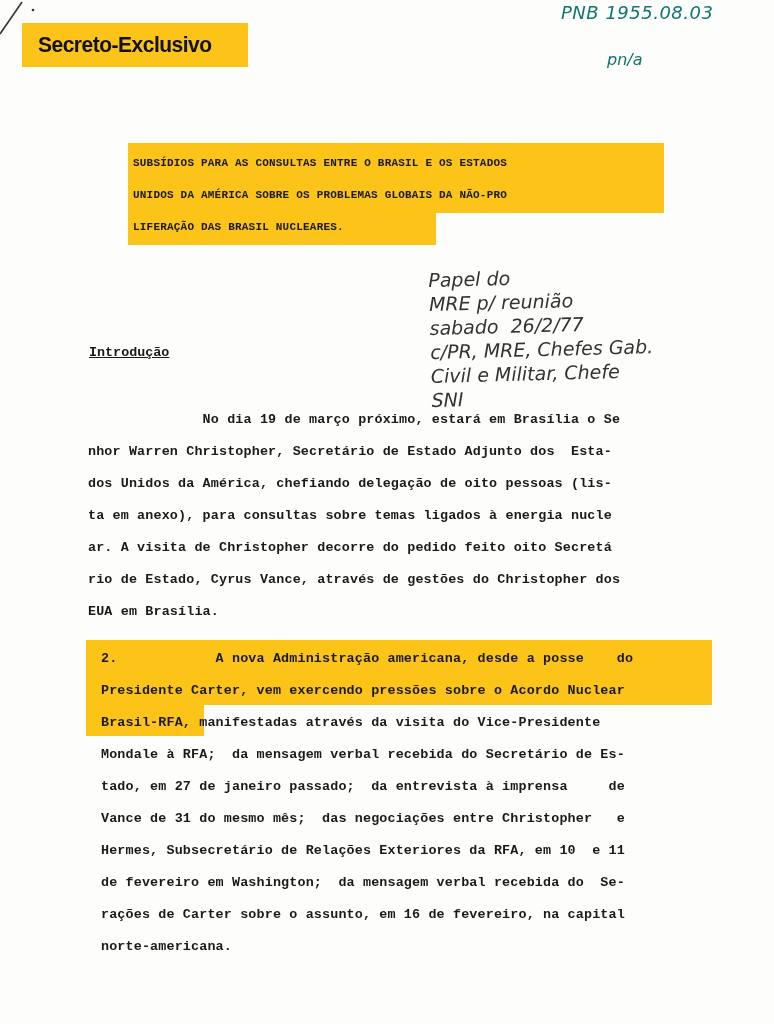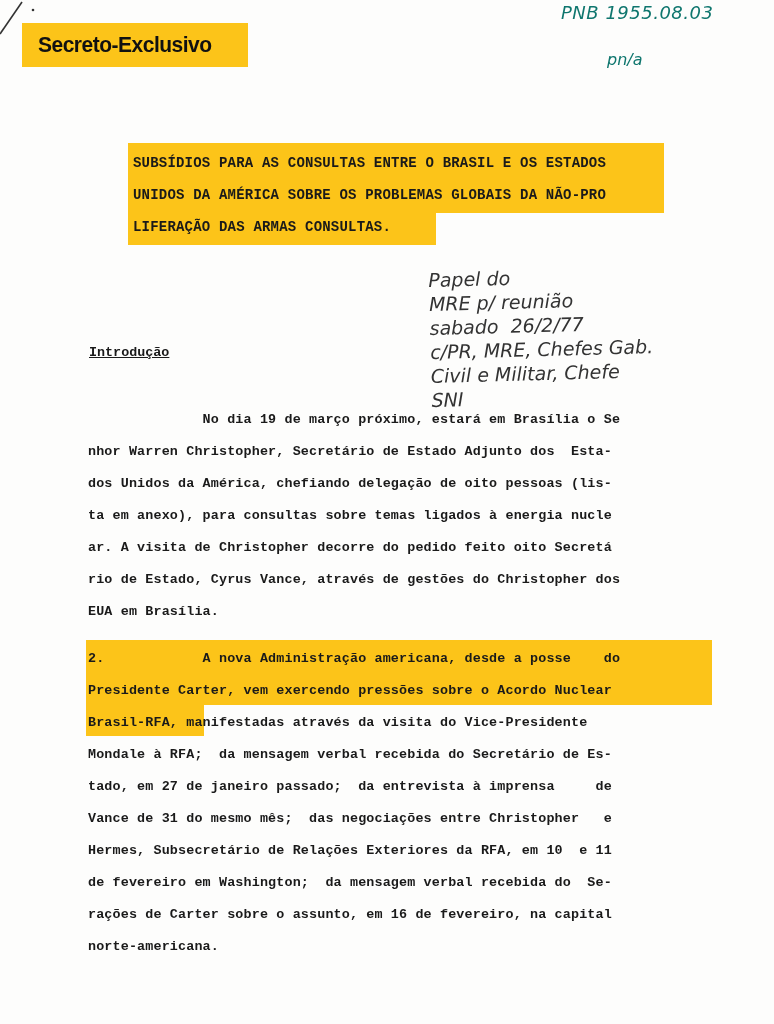--- a/index.html
+++ b/index.html
@@ -10,33 +10,33 @@
   .classification { position: absolute; left: 22px; top: 23px; width: 226px; height: 44px;
         background: #fcc419; display: flex; align-items: center; }
   .classification span { margin-left: 16px; font-family: "Liberation Sans", "DejaVu Sans", sans-serif;
         font-size: 21px; font-weight: bold; color: #111; letter-spacing: -0.5px; transform: scaleY(1.05); }
   .hw { position: absolute; font-family: "DejaVu Sans", sans-serif; font-style: italic;
         color: #0f766e; font-weight: normal; }
   .ref1 { left: 561px; top: 2px; font-size: 18px; letter-spacing: 0.5px; }
   .ref2 { left: 607px; top: 30px; font-size: 16px; margin-top: 20px; }
   .title-hl { position: absolute; background: #fcc419; }
   .title { position: absolute; left: 133px; top: 147px; width: 540px;
-        font-size: 14px; font-weight: bold; line-height: 32px; letter-spacing: 0.2px; }
+        font-size: 11px; font-weight: bold; line-height: 32px; letter-spacing: 0.2px; }
   .title .line { display: block; white-space: pre; }
   .note { position: absolute; left: 428px; top: 268px; font-family: "DejaVu Sans", sans-serif;
         font-style: italic; color: #333; font-size: 19px; line-height: 24px; transform: rotate(-1.5deg);
         transform-origin: left top; }
   .note .line { display: block; white-space: pre; }
   .heading { position: absolute; left: 89px; top: 345px; font-size: 13.4px; font-weight: bold;
         text-decoration: underline; }
   .body { position: absolute; left: 88px; width: 624px; font-size: 13.4px; font-weight: bold;
         line-height: 32px; letter-spacing: 0.15px; }
   .body .line { display: block; white-space: pre; }
   .p1 { top: 404px; }
-  .p2 { top: 643px; }
+  .p2 { top: 643px; margin-left: 13px; }
   .hl { position: absolute; background: #fcc419; }
 </style>
 </head>
 <body>
 
 <div class="page">
 
   <svg class="slash" viewBox="0 0 40 40">
     <line x1="0" y1="34" x2="22" y2="2" stroke="#333" stroke-width="1.6"></line>
     <circle cx="33" cy="10" r="1.3" fill="#333"></circle>
@@ -48,21 +48,21 @@
 
   <div class="hw ref1">PNB 1955.08.03</div>
   <div class="hw ref2">pn/a</div>
 
   <div class="title-hl" style="left:128px; top:143px; width:536px; height:70px;"></div>
   <div class="title-hl" style="left:128px; top:212px; width:308px; height:33px;"></div>
 
   <div class="title">
     <span class="line">SUBSÍDIOS PARA AS CONSULTAS ENTRE O BRASIL E OS ESTADOS</span>
     <span class="line">UNIDOS DA AMÉRICA SOBRE OS PROBLEMAS GLOBAIS DA NÃO-PRO</span>
-    <span class="line">LIFERAÇÃO DAS ARMAS CONSULTAS.</span>
+    <span class="line">LIFERAÇÃO DAS BRASIL NUCLEARES.</span>
   </div>
 
   <div class="note">
     <span class="line">Papel do</span>
     <span class="line">MRE p/ reunião</span>
     <span class="line">sabado  26/2/77</span>
     <span class="line">c/PR, MRE, Chefes Gab.</span>
     <span class="line">Civil e Militar, Chefe</span>
     <span class="line">SNI</span>
   </div>

